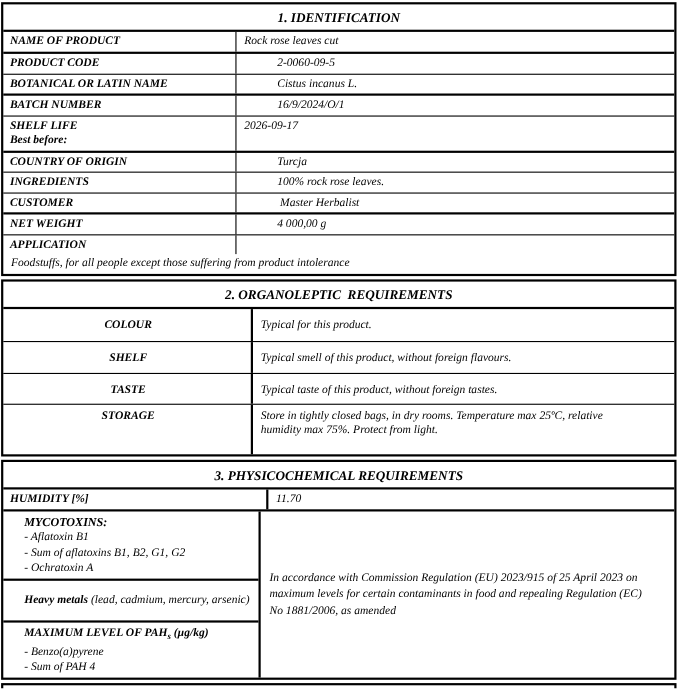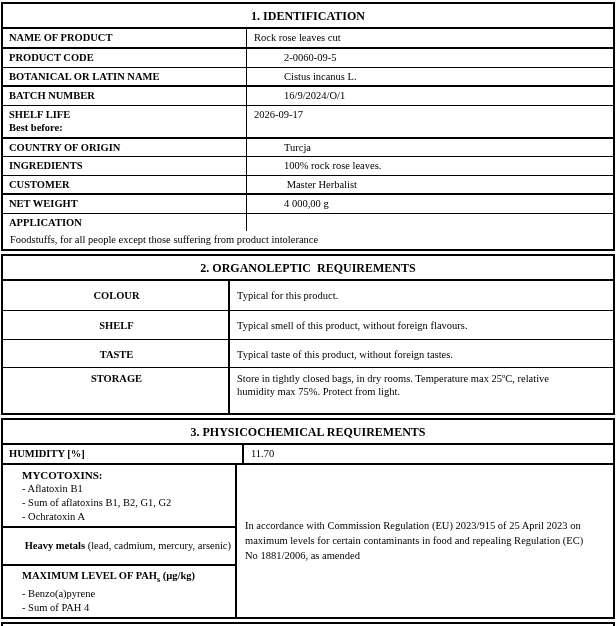--- a/index.html
+++ b/index.html
@@ -7,21 +7,21 @@
   .page {
     position: relative;
     width: 616px;
     height: 626px;
     background: #fff;
     color: #000;
     font-family: "Liberation Serif", serif;
     padding: 2px 1px 0 1px;
     overflow: hidden;
   }
-  .tbl { border: 2px solid #000; background: #fff; }
+  .tbl { border: 2px solid #000; background: #fff; font-style: italic; }
   .tbl.gap2 { margin-bottom: 3px; }
   .sec-header {
     text-align: center;
     font-weight: bold;
     font-size: 12px;
     line-height: 14px;
     padding: 5px 0 4px 0;
     border-bottom: 2px solid #000;
     white-space: pre-wrap;
   }
@@ -31,21 +31,21 @@
   .cell {
     font-size: 10.5px;
     line-height: 13.5px;
     padding: 2px 4px 2px 6px;
     white-space: pre-wrap;
   }
   .label { font-weight: bold; flex: none; }
   .value { flex: 1; padding-left: 7px; }
 
   
-  .t1 .label { width: 244px; border-right: 1px solid #000; }
+  .t1 .label { width: 212px; border-right: 1px solid #000; }
   .t1 .rh18 { min-height: 18px; }
   .t1 .rh17 { min-height: 17px; gap: 30px; }
   .t1 .rh27 { min-height: 27px; }
   .t1 .rh24 { min-height: 24px; flex-direction: column; }
 
   
   .t2 .label { width: 227px; border-right: 2px solid #000; text-align: center; }
   .t2 .rh29 { min-height: 29px; }
   .t2 .rh28 { min-height: 28px; }
   .t2 .rh46 { min-height: 46px; }
@@ -57,21 +57,21 @@
   .t3 .rh18 { min-height: 18px; }
   .left-stack {
     width: 234px; flex: none;
     border-right: 2px solid #000;
     display: flex; flex-direction: column;
   }
   .lcell { font-size: 10.5px; line-height: 14px; padding: 3px 4px 2px 19px; }
   .lcell.bt2 { border-top: 2px solid #000; }
   .lcell .blk-title { font-weight: bold; font-size: 11px; }
   .lcell.myco { min-height: 50px; }
-  .lcell.heavy { min-height: 38px; display: flex; flex-direction: column; justify-content: center; align-items: flex-end; }
+  .lcell.heavy { min-height: 38px; display: flex; flex-direction: column; justify-content: center; }
   .lcell.pah { flex: 1; min-height: 47px; }
   .pre { white-space: pre-wrap; }
   .reg-note {
     flex: 1;
     display: flex; flex-direction: column; justify-content: center;
     font-size: 10.5px; line-height: 15px;
     padding: 4px 6px 4px 8px;
     white-space: pre-wrap;
   }
   .merged { min-height: 139px; }

